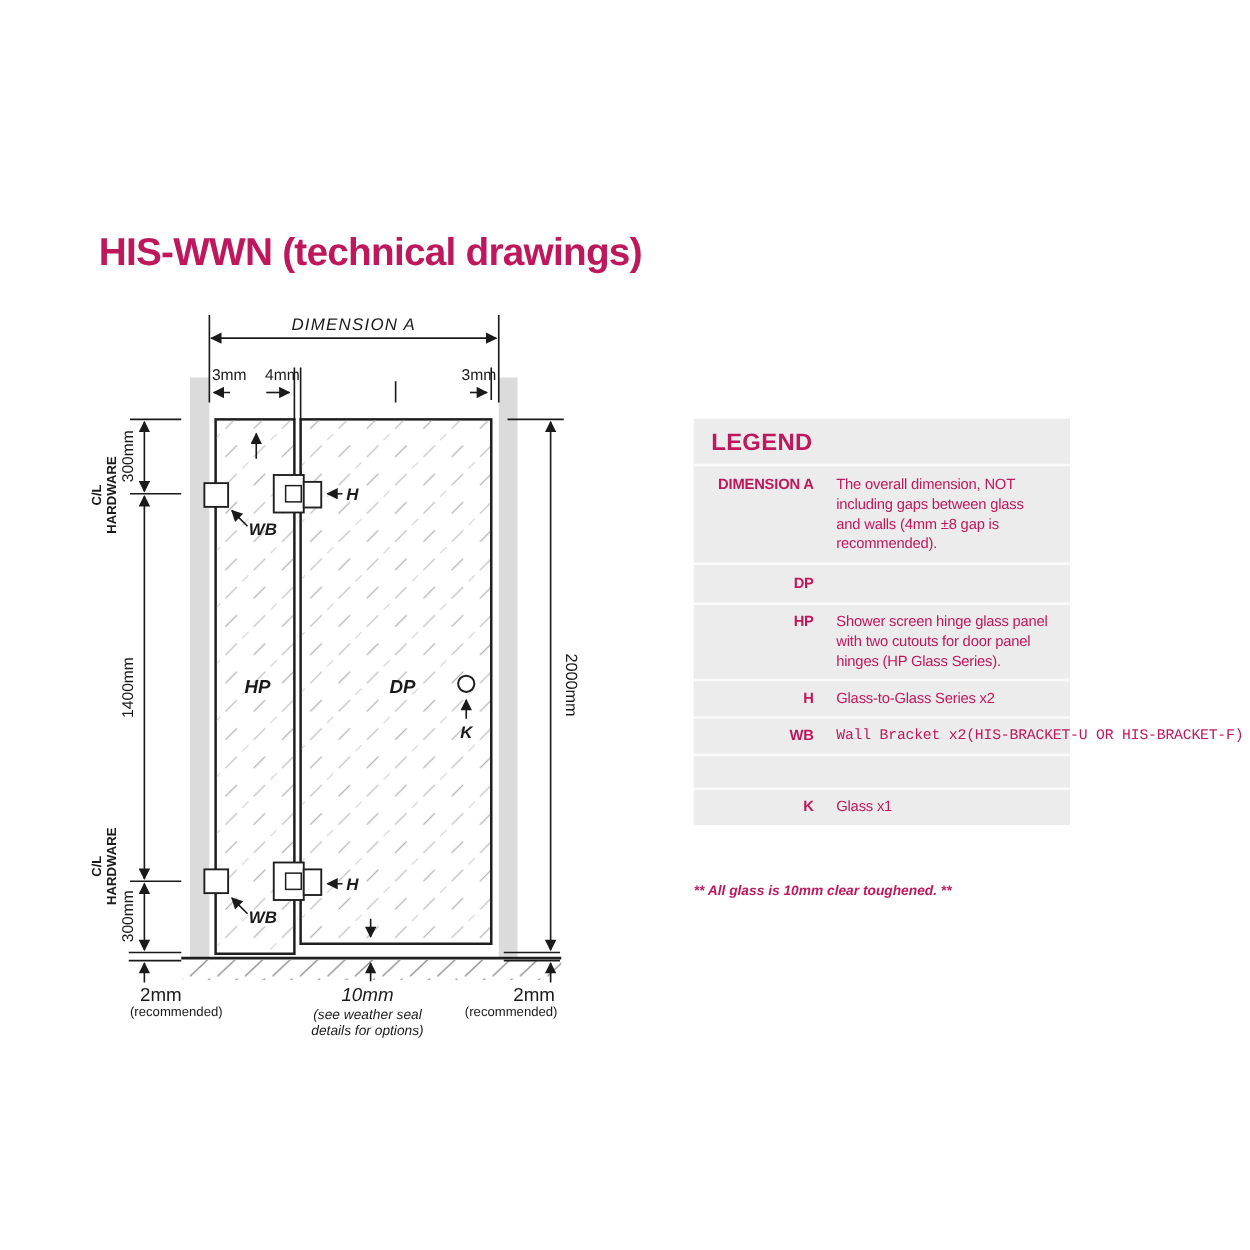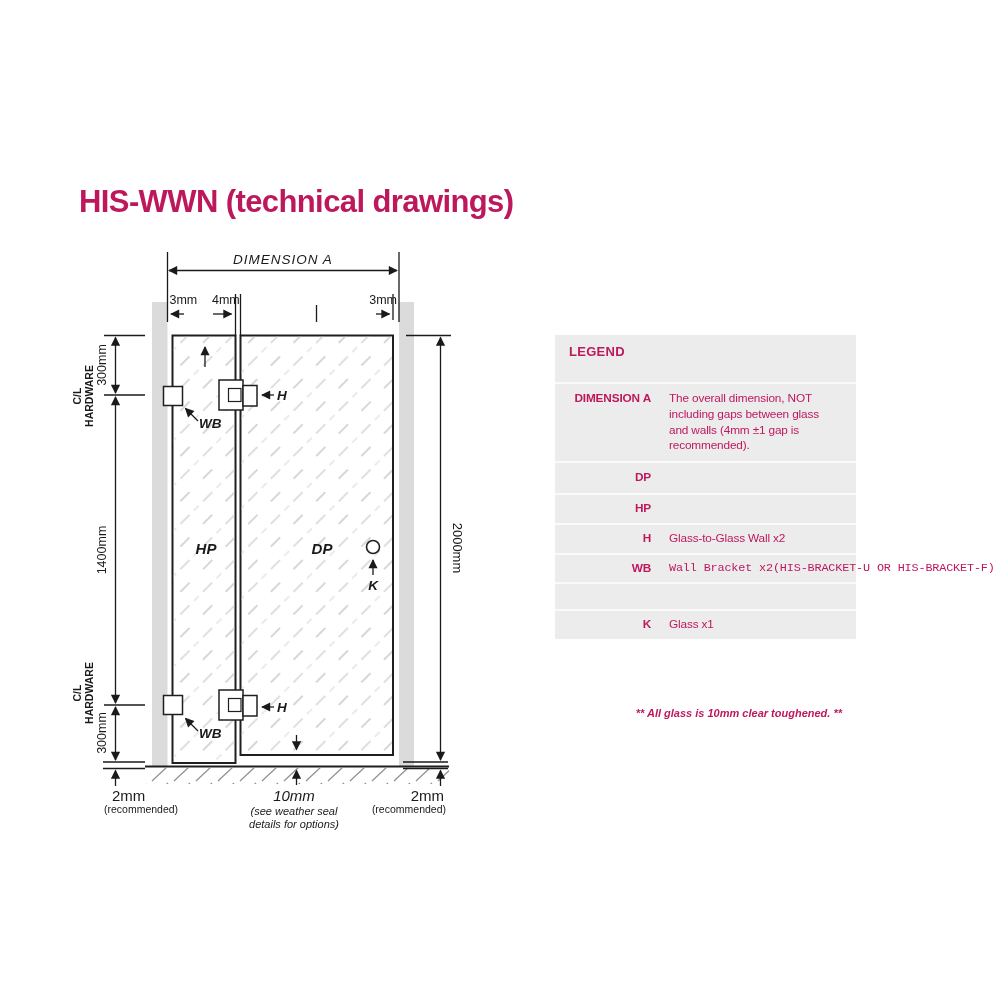--- a/index.html
+++ b/index.html
@@ -5,30 +5,30 @@
   html,body{margin:0;padding:0;background:#fff;}
   .page{position:relative;width:1000px;height:1000px;background:#ffffff;overflow:hidden;
         font-family:"Liberation Sans",sans-serif;color:#be185d;margin-left:17px;}
   .title{position:absolute;left:62px;top:184px;font-size:31px;font-weight:bold;
          letter-spacing:-0.6px;white-space:nowrap;}
   svg text{font-family:"Liberation Sans",sans-serif;fill:#1a1a1a;}
   .it{font-style:italic;}
   .bd{font-weight:bold;}
   
   .legend{position:absolute;left:538px;top:335px;width:301px;background:#ececec;}
-  .legend-title{font-size:13px;font-weight:bold;letter-spacing:.3px;padding:9px 0 23px 14px;}
+  .legend-title{font-size:19px;font-weight:bold;letter-spacing:.3px;padding:9px 0 5px 14px;}
   .lrow{display:flex;border-top:2px solid #fafafa;padding:6px 0;}
   .lrow.tall{padding:7px 0;}
   .lrow.empty{min-height:13px;}
   .lkey{flex:none;width:90px;margin-left:6px;text-align:right;font-weight:bold;
         font-size:11.8px;line-height:15.8px;letter-spacing:-0.15px;white-space:nowrap;}
   .ldesc{flex:1;margin-left:18px;font-size:11.8px;line-height:15.8px;
          letter-spacing:-0.15px;white-space:pre-line;}
   .ldesc.nowrap{white-space:nowrap;overflow:visible;font-family:Liberation Mono, monospace;}
-  .legend-foot{position:absolute;left:524px;top:707px;width:301px;text-align:right;
+  .legend-foot{position:absolute;left:538px;top:707px;width:301px;text-align:left;
                font-size:11px;font-style:italic;font-weight:bold;}
 </style>
 </head>
 <body>
 
 <div class="page">
 
   <div class="title">HIS-WWN (technical drawings)</div>
 
   <svg width="1000" height="1000" viewBox="0 0 1000 1000" style="position:absolute;left:0;top:0;">
@@ -161,32 +161,35 @@
     <text x="429" y="812.5" font-size="10.5" text-anchor="end">(recommended)</text>
   </svg>
 
   <div class="legend">
     <div class="legend-title">LEGEND</div>
 
     <div class="lrow tall">
       <div class="lkey">DIMENSION A</div>
       <div class="ldesc">The overall dimension, NOT
 including gaps between glass
-and walls (4mm ±1 gap is
+and walls (4mm ±8 gap is
 recommended).</div>
     </div>
     <div class="lrow tall">
       <div class="lkey">DP</div>
     </div>
     <div class="lrow">
       <div class="lkey">HP</div>
+      <div class="ldesc">Shower screen hinge glass panel
+with two cutouts for door panel
+hinges (HP Glass Series).</div>
     </div>
     <div class="lrow">
       <div class="lkey">H</div>
-      <div class="ldesc">Glass-to-Glass Wall x2</div>
+      <div class="ldesc">Glass-to-Glass Series x2</div>
     </div>
     <div class="lrow">
       <div class="lkey">WB</div>
       <div class="ldesc nowrap">Wall Bracket x2(HIS-BRACKET-U OR HIS-BRACKET-F)</div>
     </div>
     <div class="lrow empty">
       <div class="lkey"></div>
       <div class="ldesc"></div>
     </div>
     <div class="lrow">

